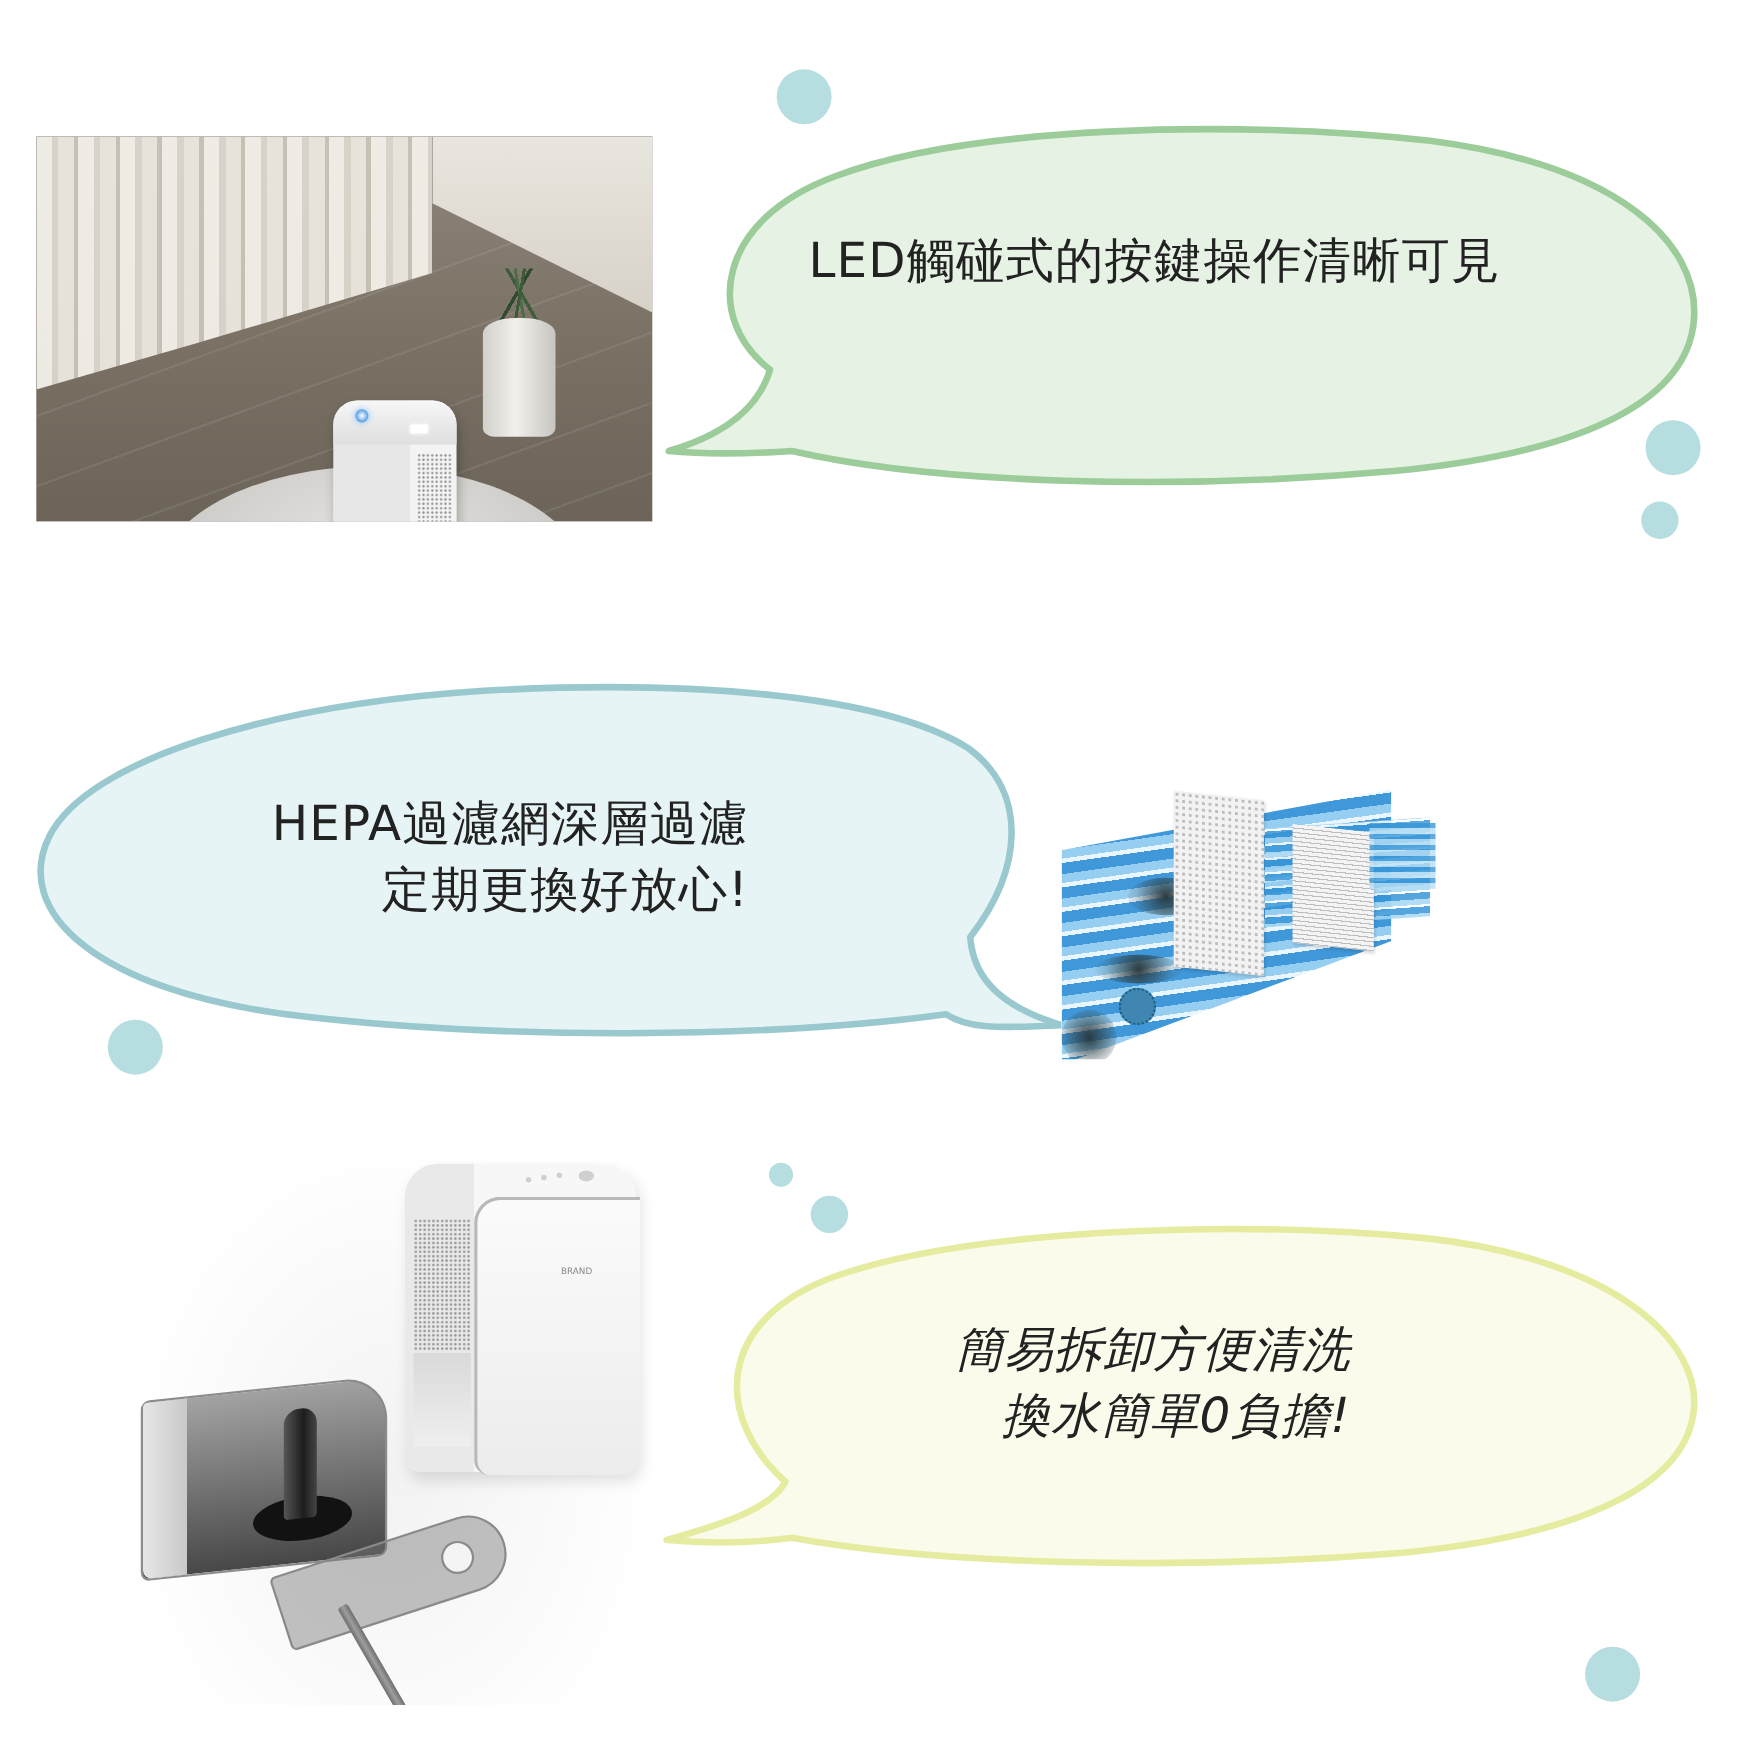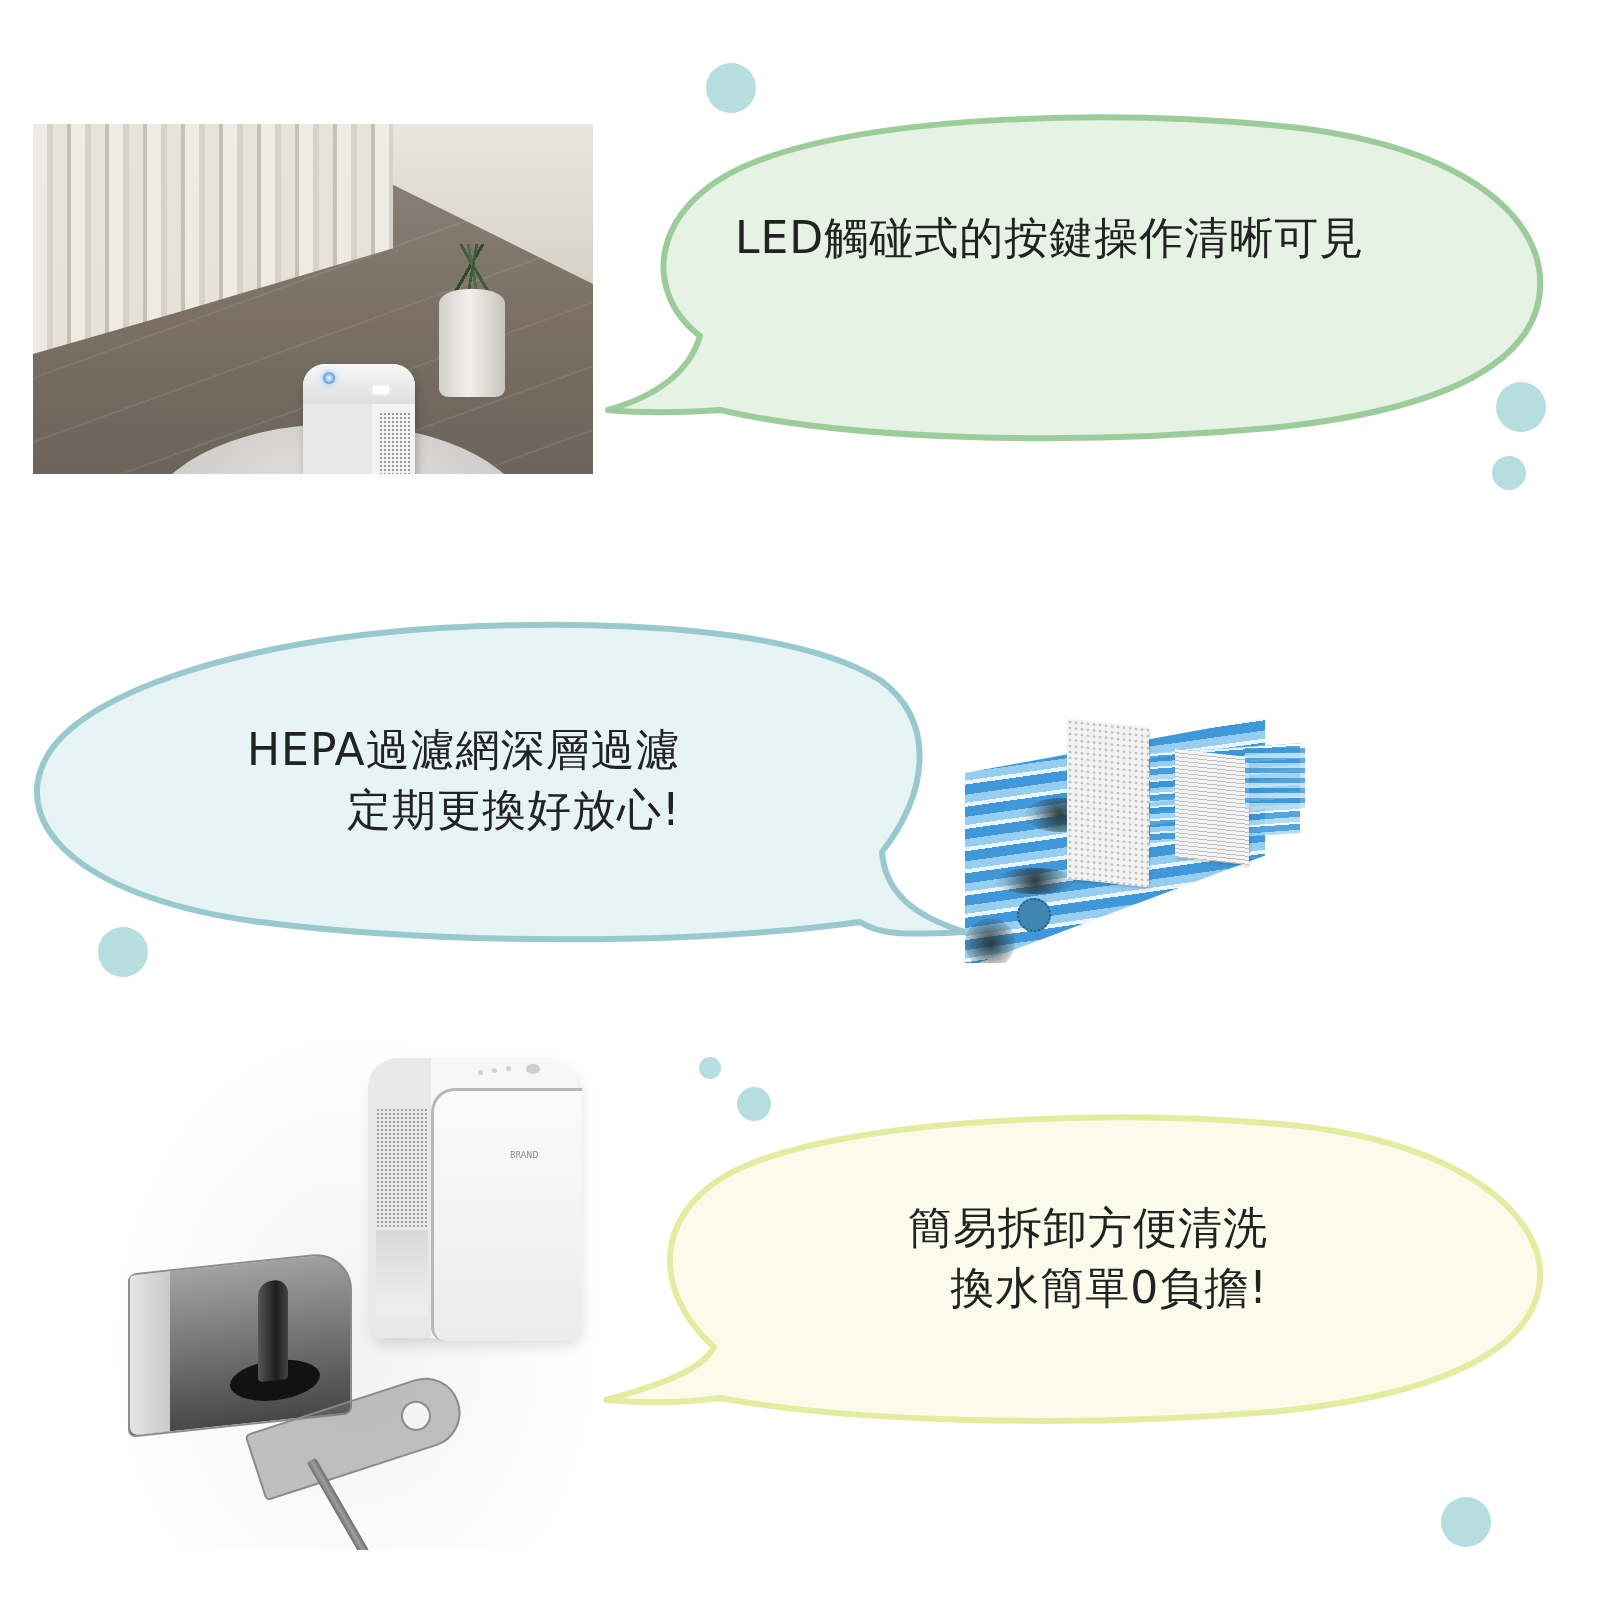--- a/index.html
+++ b/index.html
@@ -288,17 +288,17 @@
   <svg class="bubble-svg" style="left:0;top:1080px;" width="1600" height="360" viewBox="0 1080 1600 360">
     <path d="M 714 1347
              C 650 1290, 648 1200, 760 1160
              C 880 1118, 1120 1108, 1300 1126
              C 1470 1146, 1545 1220, 1540 1280
              C 1535 1345, 1450 1395, 1270 1412
              C 1070 1428, 850 1422, 720 1398
              C 690 1402, 650 1404, 606 1400
              C 660 1385, 702 1370, 714 1347 Z" fill="#fbfbeb" stroke="#e5eca0" stroke-width="6" stroke-linejoin="round"></path>
   </svg>
-  <div class="bubble-text" style="left:908px;top:1198px;">
+  <div class="bubble-text" style="left:868px;top:1198px;font-style:italic;">
     <div>簡易拆卸方便清洗</div>
     <div>換水簡單0負擔!</div>
   </div>
 </section>
 
 </body></html>

